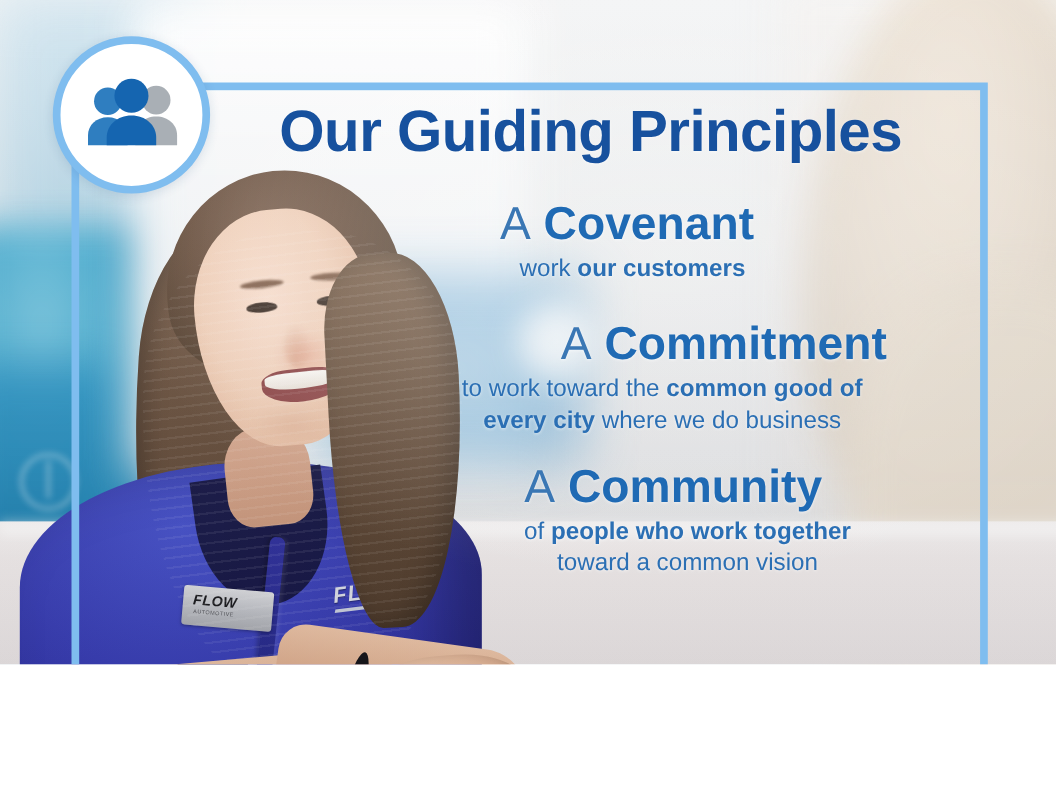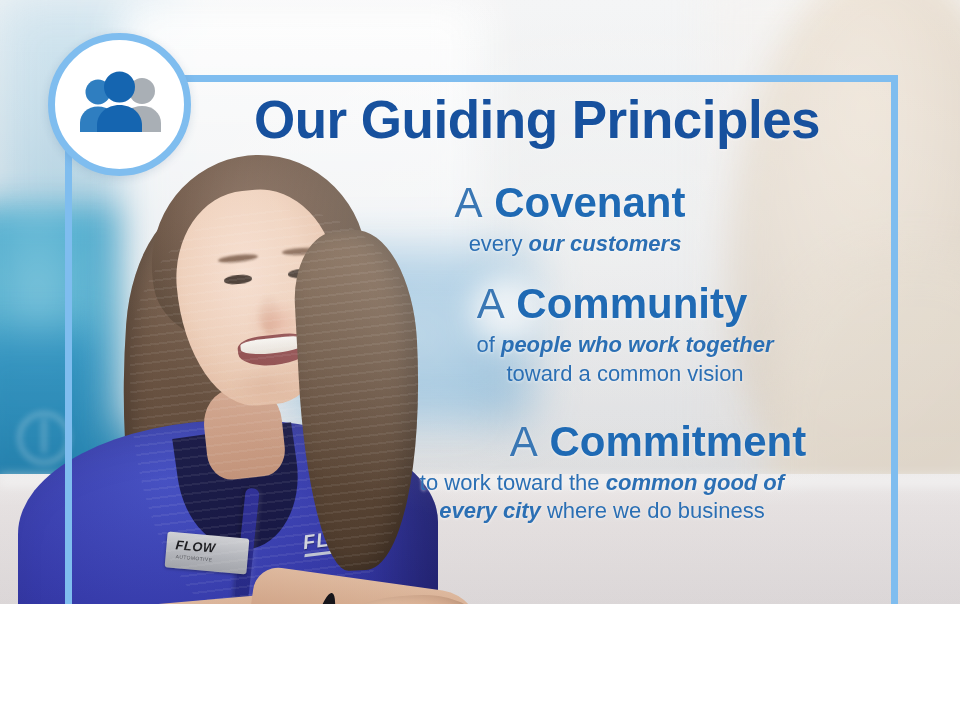--- a/index.html
+++ b/index.html
@@ -467,21 +467,21 @@
 
   .p-sub {
     margin-top: 5px;
     font-size: 22px;
     line-height: 1.30;
     color: #2b6fb4;
     text-align: center;
     text-shadow: 0 1px 3px rgba(255,255,255,.6);
   }
   .p-sub .reg { font-weight: 400; }
-  .p-sub .bold { font-weight: 700; font-style: italic; }
+  .p-sub .bold { font-weight: 700; }
 
   
   #principle-0 .p-title { transform: translateX(-20px); }
   #principle-0 .p-sub   { transform: translateX(-15px); }
 
   #principle-1 { margin-top: 22px; }
   #principle-1 .p-title { transform: translateX(22px); }
   #principle-1 .p-sub   { transform: translateX(35px); }
 
   #principle-2 { margin-top: 30px; }
@@ -571,40 +571,40 @@
   <div class="headline">Our Guiding Principles</div>
 
   <div class="principles">
 
     <div class="principle" id="principle-0">
       <div class="p-title">
         <span class="lead">A</span>
         <span class="word">Covenant</span>
       </div>
       <div class="p-sub">
-        <span class="reg">every </span><span class="bold">our customers</span>
+        <span class="reg">work </span><span class="bold">our customers</span>
+      </div>
+    </div>
+
+    <div class="principle" id="principle-2">
+      <div class="p-title">
+        <span class="lead">A</span>
+        <span class="word">Commitment</span>
+      </div>
+      <div class="p-sub">
+        <span class="reg">to work toward the </span><span class="bold">common good of every city</span><span class="reg"> where we do business</span>
       </div>
     </div>
 
     <div class="principle" id="principle-1">
       <div class="p-title">
         <span class="lead">A</span>
         <span class="word">Community</span>
       </div>
       <div class="p-sub">
         <span class="reg">of </span><span class="bold">people who work together</span><br>
         <span class="reg">toward a common vision</span>
       </div>
     </div>
 
-    <div class="principle" id="principle-2">
-      <div class="p-title">
-        <span class="lead">A</span>
-        <span class="word">Commitment</span>
-      </div>
-      <div class="p-sub">
-        <span class="reg">to work toward the </span><span class="bold">common good of every city</span><span class="reg"> where we do business</span>
-      </div>
-    </div>
-
   </div>
 
 </div>
 
 </body></html>

